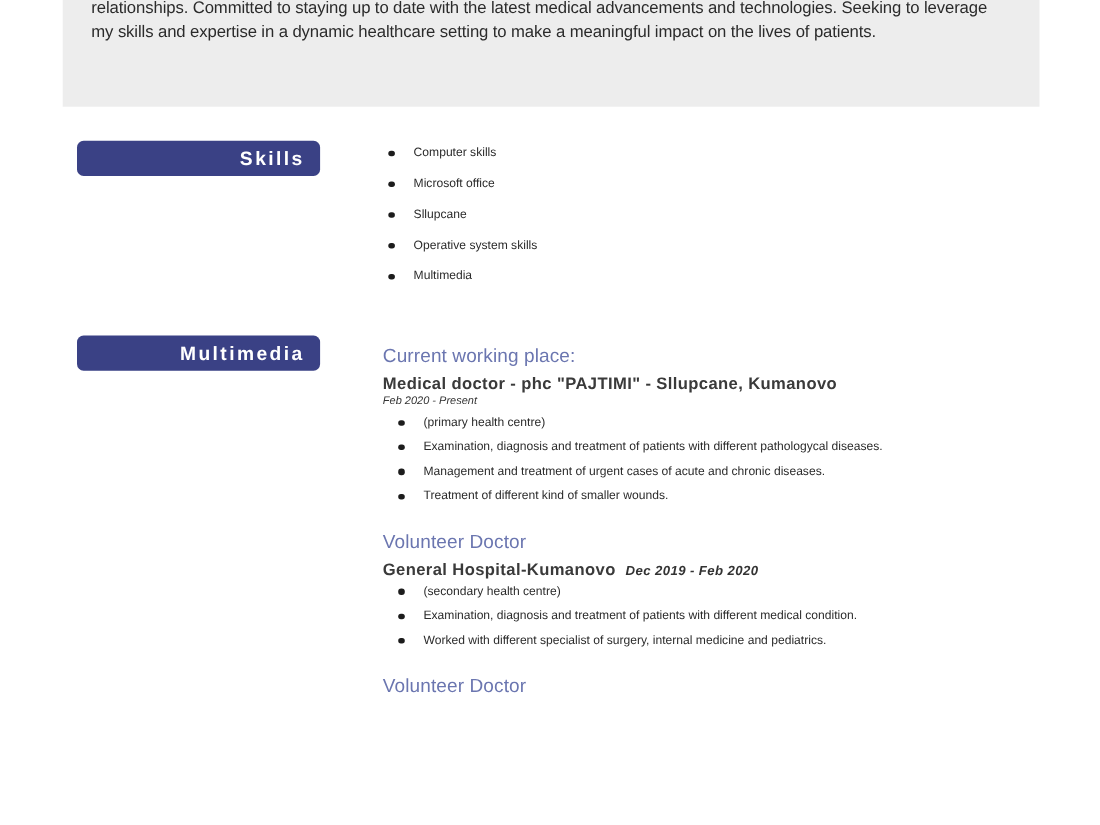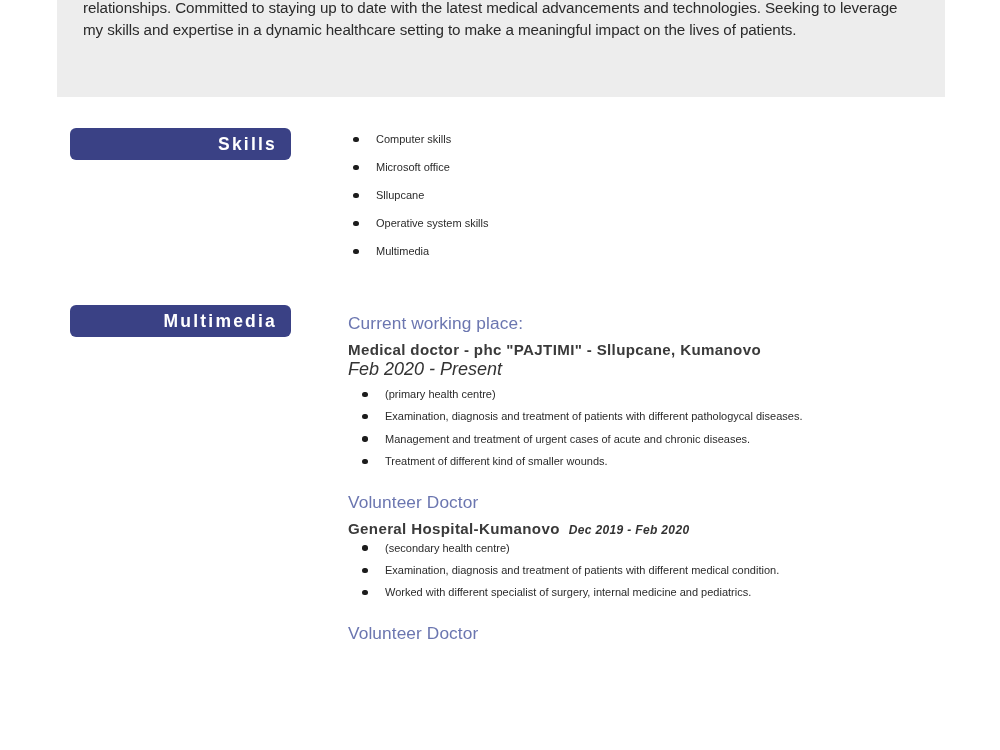--- a/index.html
+++ b/index.html
@@ -125,21 +125,21 @@
   }
   .exp-title {
     font-size: 15.1px;
     font-weight: bold;
     color: #3a3a3a;
     letter-spacing: 0.35px;
     margin: 0;
     font-family: "Liberation Sans", sans-serif;
   }
   .exp-date {
-    font-size: 18px;
+    font-size: 10px;
     font-style: italic;
     color: #333333;
     margin: 1px 0 3px 0;
     font-family: "Liberation Sans", sans-serif;
   }
   .exp-date.inline {
     display: inline;
     margin-left: 9px;
     font-size: 12px;
   }

